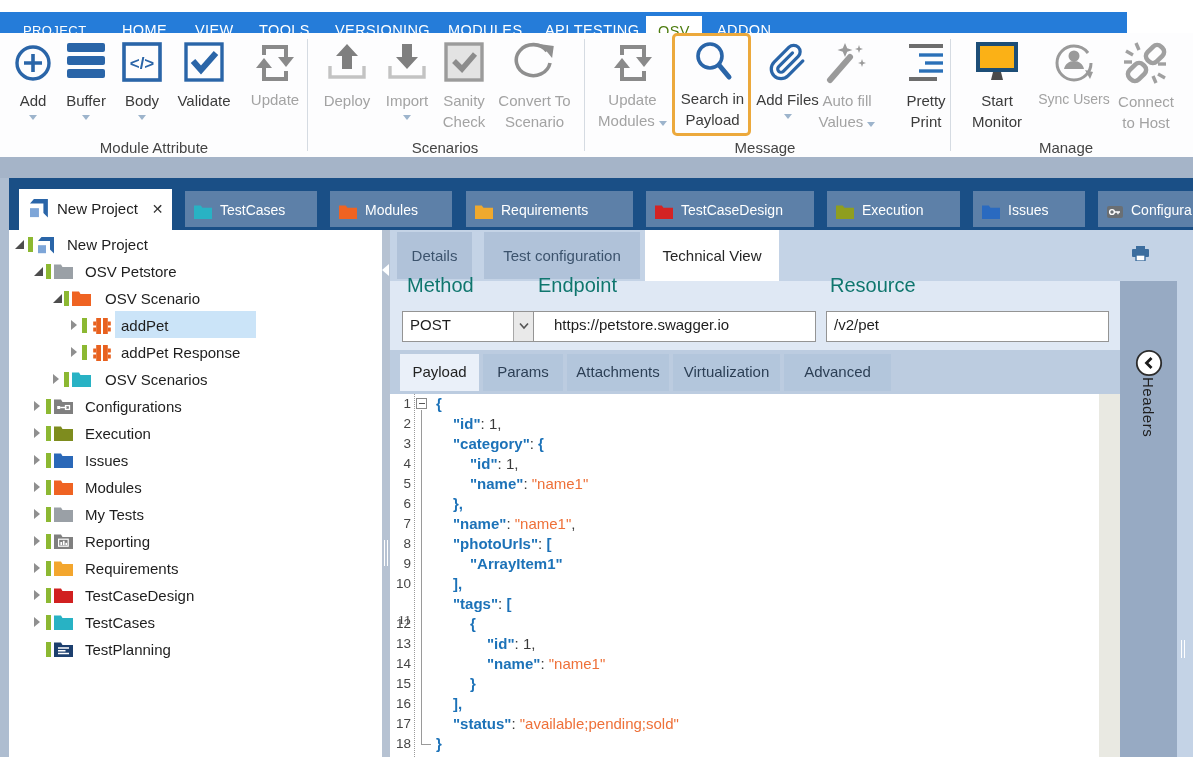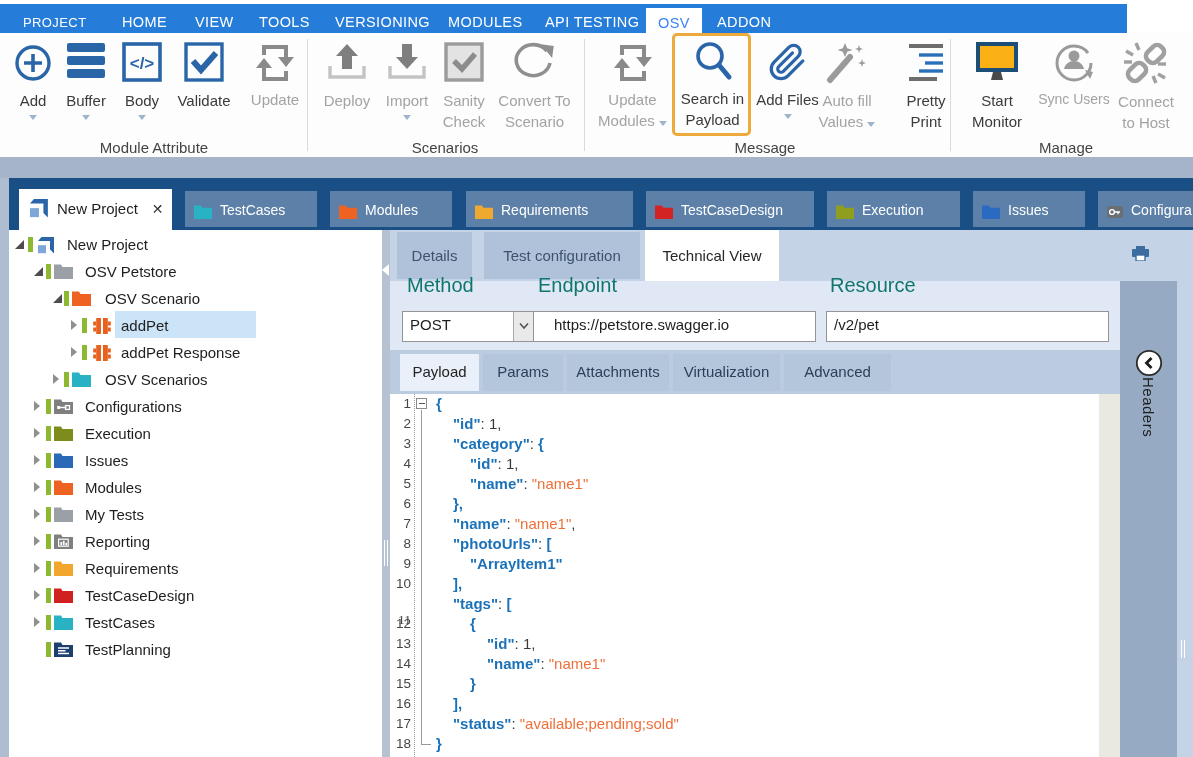--- a/index.html
+++ b/index.html
@@ -1,23 +1,23 @@
 <!DOCTYPE html>
 <html><head>
 <meta charset="utf-8">
 <style>
   * { margin:0; padding:0; box-sizing:border-box; }
   html,body { width:1193px; height:757px; overflow:hidden; }
   body { font-family:"Liberation Sans", sans-serif; position:relative; background:#fff; }
   .abs { position:absolute; }
 
   
-  #menubar { left:0; top:4px; width:1127px; height:33px; background:#257cd9; }
+  #menubar { left:0; top:12px; width:1127px; height:33px; background:#257cd9; }
   .mitem { position:absolute; top:0; height:33px; line-height:37px; color:#fff; font-size:14.5px; letter-spacing:.4px; }
-  #osvtab { position:absolute; left:646px; top:4px; width:56px; height:29px; background:#fff; color:#3b82f6; font-size:14.5px; letter-spacing:.4px; text-align:center; line-height:30px; }
+  #osvtab { position:absolute; left:646px; top:4px; width:56px; height:29px; background:#fff; color:#4d7c0f; font-size:14.5px; letter-spacing:.4px; text-align:center; line-height:30px; }
 
   
   #ribbon { left:0; top:33px; width:1193px; height:124px; background:#fdfdfe; }
   .rsep { position:absolute; top:6px; width:1px; height:112px; background:#d5dbe2; }
   .ritem { position:absolute; top:0; text-align:center; }
   .rlab { font-size:15px; color:#3b3b3b; line-height:21px; margin-top:2px; }
   .dis .rlab { color:#a3a3a3; }
   .glab { position:absolute; top:106px; font-size:15px; color:#444; text-align:center; }
   .darr { width:0; height:0; border-left:4px solid transparent; border-right:4px solid transparent; border-top:5px solid #9db4cc; display:inline-block; }
   .darrb { margin:4px auto 0 auto; display:block; }

